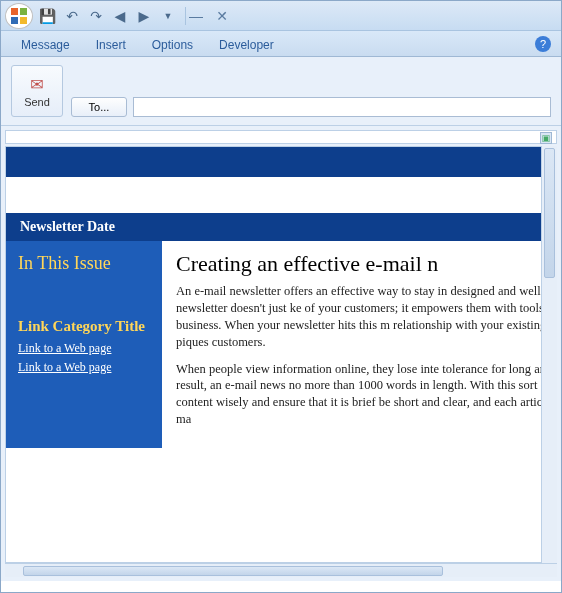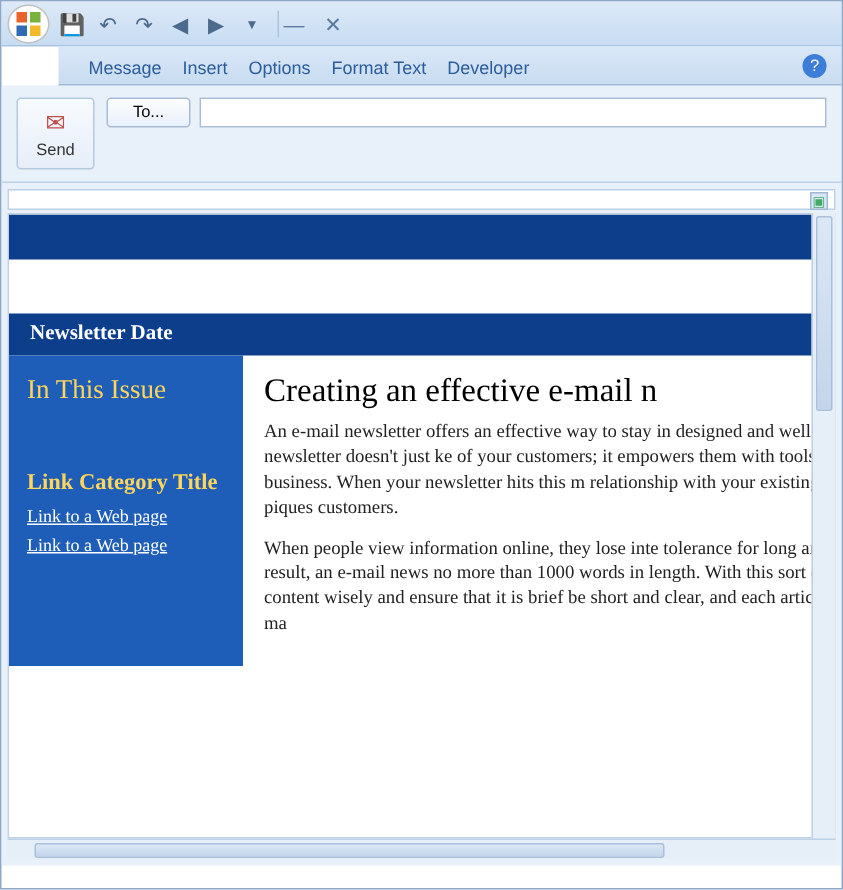--- a/index.html
+++ b/index.html
@@ -10,31 +10,31 @@
 .office-btn { width: 28px; height: 26px; border-radius: 50%; background: #fff; border: 1px solid #c0c0c0; display: flex; align-items: center; justify-content: center; margin-right: 6px; }
 .office-btn svg { width: 18px; height: 18px; }
 .qat { display: flex; gap: 6px; align-items: center; }
 .qat-btn { width: 18px; height: 18px; display: flex; align-items: center; justify-content: center; color: #4b6a8c; font-size: 14px; cursor: pointer; }
 .qat-sep { width: 1px; height: 18px; background: #a9c4e0; margin: 0 2px; }
 .title { flex: 1; text-align: center; color: #6b89ab; font-size: 13px; margin-left: -40px; }
 .win-controls { display: flex; gap: 10px; align-items: center; color: #5a7ba0; }
 .win-btn { width: 16px; height: 16px; display: flex; align-items: center; justify-content: center; cursor: pointer; font-size: 14px; }
 
 
-.ribbon { height: 26px; background: linear-gradient(#d9e8f8, #c9dcf0); display: flex; align-items: end; padding: 0 18px; gap: 10px; border-bottom: 1px solid #9fb8d4; position: relative; margin-left: 38px; }
+.ribbon { height: 26px; background: linear-gradient(#d9e8f8, #c9dcf0); display: flex; align-items: end; padding: 0 18px; gap: 22px; border-bottom: 1px solid #9fb8d4; position: relative; }
 .tab { color: #2b5c9b; font-size: 12px; padding: 4px 2px; cursor: pointer; }
 .help-icon { position: absolute; right: 10px; top: 5px; width: 16px; height: 16px; border-radius: 50%; background: #3b7dd8; color: #fff; font-size: 11px; display: flex; align-items: center; justify-content: center; cursor: pointer; }
 
 
 .header-area { background: #e8f0fa; padding: 8px 10px; display: flex; gap: 8px; border-bottom: 1px solid #bcd0e6; }
 .send-block { width: 52px; display: flex; flex-direction: column; align-items: center; justify-content: center; border: 1px solid #b5c9e0; border-radius: 3px; background: linear-gradient(#f8fbfe, #e6eef9); padding: 6px 0; cursor: pointer; }
 .send-block .env { font-size: 16px; color: #c0504d; margin-bottom: 2px; }
 .send-block .lbl { font-size: 11px; color: #333; }
 .fields { flex: 1; display: flex; flex-direction: column; gap: 4px; }
-.field-row { display: flex; align-items: flex-end; gap: 6px; }
+.field-row { display: flex; align-items: flex-end; gap: 6px; margin-top: 32px; }
 .addr-btn { width: 56px; height: 20px; font-size: 11px; border: 1px solid #a9bcd4; border-radius: 3px; background: linear-gradient(#fefefe, #e8eff9); cursor: pointer; }
 .subject-lbl { width: 56px; font-size: 11px; color: #333; text-align: left; padding-left: 4px; }
 .field-input { flex: 1; height: 20px; border: 1px solid #a9bcd4; background: #fff; padding: 0 4px; font-size: 11px; }
 
 
 .body-wrap { position: relative; height: calc(593px - 30px - 26px - 82px); background: #e8f0fa; padding: 4px; }
 .ruler { height: 14px; background: #fff; border: 1px solid #bcd0e6; margin-bottom: 2px; position: relative; }
 .ruler-marker { position: absolute; right: 4px; top: 1px; width: 12px; height: 12px; background: #d9e6f5; border: 1px solid #9fb8d4; font-size: 9px; display: flex; align-items: center; justify-content: center; color: #4a6; }
 .doc-container { position: relative; height: calc(100% - 16px); }
 .doc-scroll { height: calc(100% - 14px); overflow: hidden; background: #fff; border: 1px solid #bcd0e6; position: relative; }
@@ -86,21 +86,20 @@
   <div class="win-controls">
     <div class="win-btn">—</div>
     <div class="win-btn">✕</div>
   </div>
 </div>
 
 <div class="ribbon">
   <div class="tab">Message</div>
   <div class="tab">Insert</div>
   <div class="tab">Options</div>
-  <div class="tab">Format Text</div>
   <div class="tab">Developer</div>
   <div class="help-icon">?</div>
 </div>
 
 <div class="header-area">
   <div class="send-block">
     <div class="env">✉</div>
     <div class="lbl">Send</div>
   </div>
   <div class="fields">

